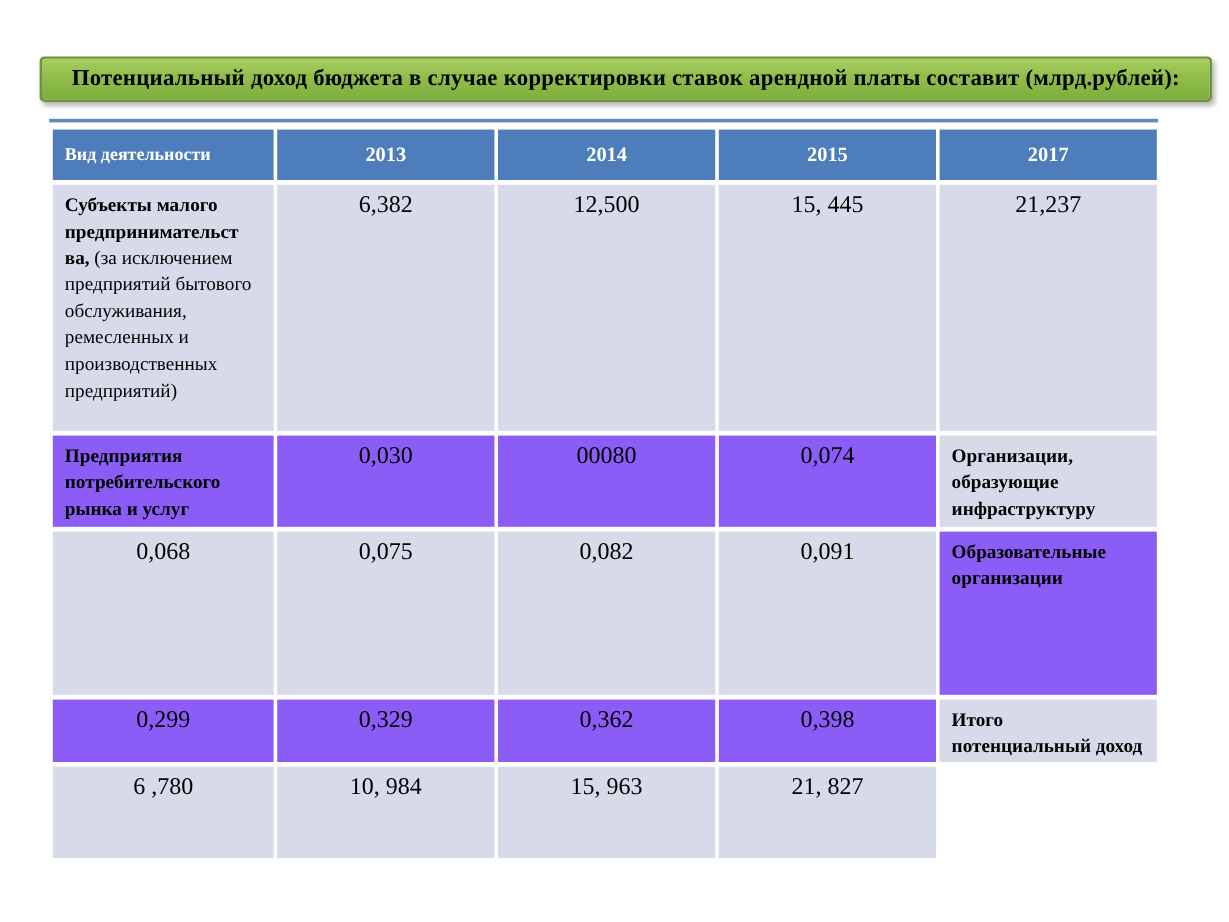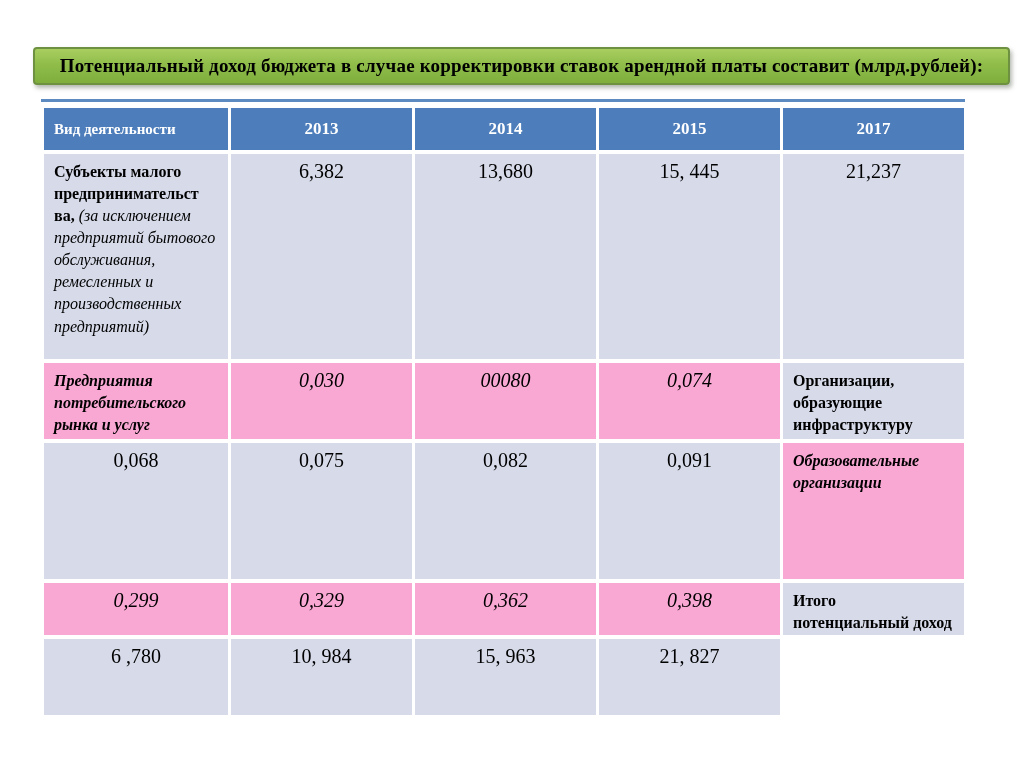--- a/index.html
+++ b/index.html
@@ -22,24 +22,24 @@
   .grid{position:absolute;left:44px;top:108px;
         display:grid;
         grid-template-columns:184px 181px 181px 181px 181px;
         grid-template-rows:42px 205px 76px 136px 52px 76px;
         column-gap:3px;row-gap:4px;}
   .th{background:#4d7ebb;color:#ffffff;font-weight:bold;font-size:17px;
       display:flex;align-items:center;justify-content:center;}
   .th.first{justify-content:flex-start;padding-left:10px;font-size:15px;}
   .cell{overflow:hidden;}
   .band-a{background:#d6dae9;}
-  .band-b{background:#f9a8d4;font-style:italic;}
+  .band-b{background:#8b5cf6;}
   .cell-label{font-weight:bold;font-size:16px;line-height:1.38;
               padding:7px 8px 0 10px;}
-  .cell-label .rest{font-weight:normal;font-style:italic;}
+  .cell-label .rest{font-weight:normal;}
   .cell-val{text-align:center;padding-top:6px;font-size:20px;}
 </style>
 </head>
 <body>
 
 <div class="slide">
 
   <div class="banner">
     <span class="title-text">Потенциальный доход бюджета в случае корректировки ставок арендной платы составит (млрд.рублей):</span>
   </div>
@@ -51,21 +51,21 @@
     <div class="th first">Вид деятельности</div>
     <div class="th">2013</div>
     <div class="th">2014</div>
     <div class="th">2015</div>
     <div class="th">2017</div>
 
     <div class="cell cell-label band-a">
       <span class="bold">Субъекты малого предпринимательст ва,</span><span class="rest"> (за исключением предприятий бытового обслуживания, ремесленных и производственных предприятий)</span>
     </div>
     <div class="cell cell-val band-a">6,382</div>
-    <div class="cell cell-val band-a">13,680</div>
+    <div class="cell cell-val band-a">12,500</div>
     <div class="cell cell-val band-a">15, 445</div>
     <div class="cell cell-val band-a">21,237</div>
 
     <div class="cell cell-label band-b">
       <span class="bold">Предприятия потребительского рынка и услуг</span><span class="rest"></span>
     </div>
     <div class="cell cell-val band-b">0,030</div>
     <div class="cell cell-val band-b">00080</div>
     <div class="cell cell-val band-b">0,074</div>
 

